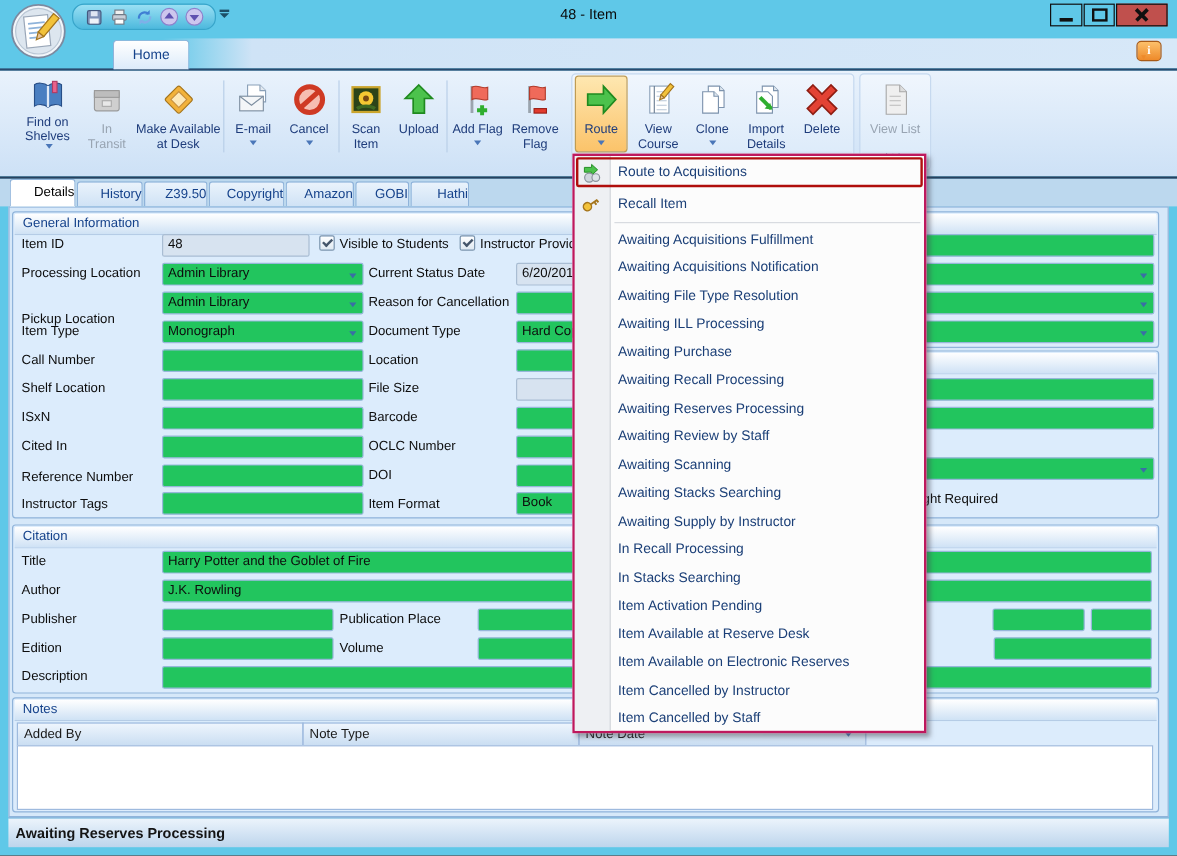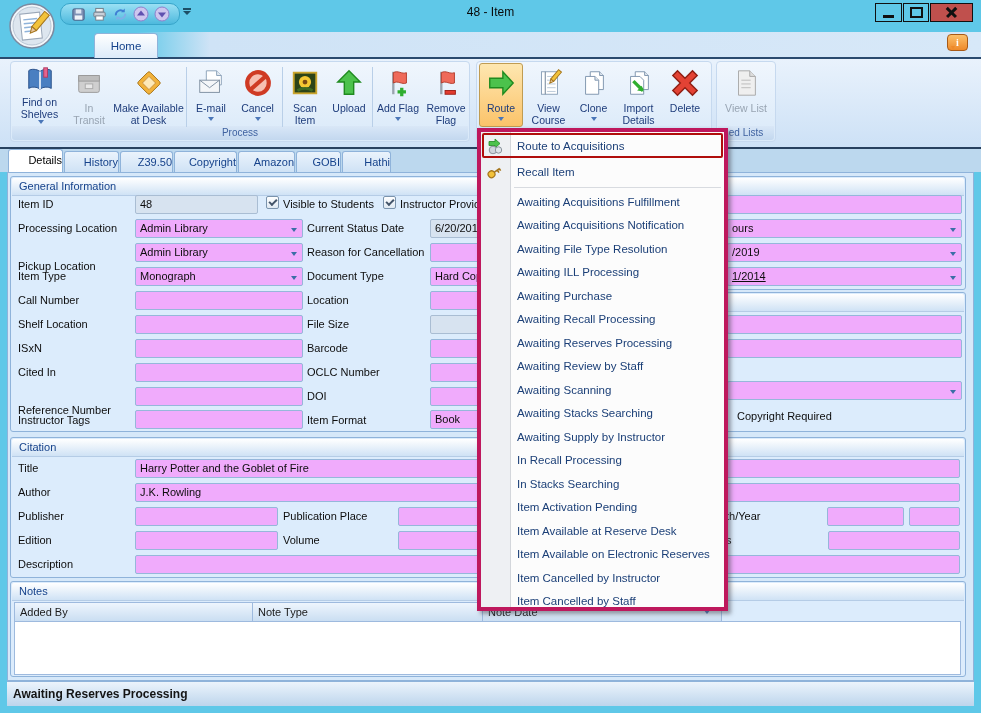--- a/index.html
+++ b/index.html
@@ -38,33 +38,33 @@
   .rsep{position:absolute;top:8px;height:60px;width:1px;background:#b9cfe8;}
   
   .tabstrip{position:absolute;left:0;top:149px;width:981px;height:23px;background:#bcd8ee;}
   .tab{position:absolute;top:151px;height:21px;background:linear-gradient(#eaf3fc,#cfe2f5);border:1px solid #8fb3da;border-bottom:none;border-radius:3px 3px 0 0;font-size:11px;color:#15428b;text-align:right;line-height:21px;box-sizing:border-box;}
   .tab.activ{background:#fff;color:#000;height:23px;top:149px;z-index:6;}
   
   .panel{position:absolute;left:7px;top:172px;width:967px;height:509px;background:#d6e8f9;border:1px solid #8fb3da;box-sizing:border-box;}
   .grp{position:absolute;border:1px solid #8fb3da;border-radius:3px;background:#dcecfc;box-sizing:border-box;}
   .ghead{position:absolute;left:1px;right:1px;top:1px;height:17px;background:linear-gradient(#ffffff,#cfe2f5);border-bottom:1px solid #b5cce6;color:#15428b;font-size:11px;line-height:17px;padding-left:7px;border-radius:2px 2px 0 0;}
   .lbl{position:absolute;font-size:11px;color:#0d0d0d;white-space:nowrap;}
-  .inp{position:absolute;height:19px;background:#f0abfc;border:1px solid #96b7da;border-radius:2px;font-size:11px;color:#0d0d0d;padding:1px 4px;line-height:15px;white-space:nowrap;overflow:hidden;box-sizing:border-box;}
+  .inp{position:absolute;height:19px;background:#22c55e;border:1px solid #96b7da;border-radius:2px;font-size:11px;color:#0d0d0d;padding:1px 4px;line-height:15px;white-space:nowrap;overflow:hidden;box-sizing:border-box;}
   .ro{background:#d7e3f0;border-color:#a9bdd3;}
   .cmb:after{content:"";position:absolute;right:5px;top:8px;border:3.5px solid transparent;border-top:4.5px solid #3a6ea5;}
   .cb{position:absolute;width:13px;height:13px;background:linear-gradient(#ffffff,#dfe9f2);border:1px solid #7b94ad;border-radius:2px;box-sizing:border-box;}
   .cb:after{content:"";position:absolute;left:2px;top:2px;width:6px;height:3px;border-left:2px solid #44556a;border-bottom:2px solid #44556a;transform:rotate(-45deg);}
   
   .th{position:absolute;height:20px;background:linear-gradient(#eef5fd,#cadef2);border:1px solid #9ebade;font-size:11px;color:#1a1a1a;line-height:19px;padding-left:5px;box-sizing:border-box;}
   .sort{position:absolute;width:0;height:0;border:4px solid transparent;border-top:5px solid #4a76b8;}
   .tbody{position:absolute;background:#fff;border:1px solid #9ebade;box-sizing:border-box;}
   
   .status{position:absolute;left:7px;top:681px;width:967px;height:25px;background:linear-gradient(#ecf4fc,#bdd5ec);border-top:1px solid #8fb3da;font-weight:bold;font-size:12px;color:#141414;line-height:24px;padding-left:6px;box-sizing:border-box;}
   
-  .menu{position:absolute;left:477px;top:128px;width:251px;height:483px;background:#fcfcfc;border:4px solid #be185d;box-shadow:3px 3px 4px rgba(70,70,80,.5);z-index:50;box-sizing:border-box;}
+  .menu{position:absolute;left:477px;top:128px;width:295px;height:483px;background:#fcfcfc;border:2px solid #be185d;box-shadow:3px 3px 4px rgba(70,70,80,.5);z-index:50;box-sizing:border-box;}
   .gutter{position:absolute;left:0;top:0;bottom:0;width:29px;background:#eef0f3;border-right:1px solid #d3d6db;}
   .mi{position:relative;height:23.5px;padding-left:36px;font-size:11.5px;color:#1b3f77;display:flex;align-items:center;white-space:nowrap;}
   .mi-first{height:21px;border:2px solid #b00e0c;border-radius:2px;margin:1px 1px 0 1px;padding-left:33px;}
   .mi-second{height:27px;}
   .msep{height:1px;background:#d8dbe0;margin:2px 3px 2px 33px;}
   .micon{position:absolute;left:5px;top:50%;transform:translateY(-50%);width:17px;height:17px;}
   .mi-first .micon{left:3px;}
 </style>
 </head>
 <body>
@@ -137,23 +137,20 @@
   <div class="qmore">
       <i></i>
       <b></b>
     </div>
 
   <div class="band"></div>
   <div class="hometab">Home</div>
   <div class="help">i</div>
 
   <div class="ribbon">
-    <div class="rgrp" style="left:10px;width:460px;">
-      <div class="rgl">Process</div>
-    </div>
     <div class="rgrp" style="left:476px;width:236px;">
       <div class="rgl"></div>
     </div>
     <div class="rgrp" style="left:716px;width:60px;">
       <div class="rgl">ed Lists</div>
     </div>
 
     <div class="rbtn" style="left:13px;width:53px;">
       <span class="ric">
           <svg width="30" height="30" viewBox="0 0 32 32">
@@ -369,21 +366,21 @@
   <span class="lbl" style="left:18px;top:342px;">ISxN</span>
   <div class="inp" style="left:135px;top:339px;width:168px;"></div>
   <span class="lbl" style="left:307px;top:342px;">Barcode</span>
   <div class="inp" style="left:430px;top:339px;width:196px;"></div>
 
   <span class="lbl" style="left:18px;top:366px;">Cited In</span>
   <div class="inp" style="left:135px;top:363px;width:168px;"></div>
   <span class="lbl" style="left:307px;top:366px;">OCLC Number</span>
   <div class="inp" style="left:430px;top:363px;width:196px;"></div>
 
-  <span class="lbl" style="left:18px;top:404px;">Reference Number</span>
+  <span class="lbl" style="left:18px;top:392px;">Reference Number</span>
   <div class="inp" style="left:135px;top:387px;width:168px;"></div>
   <span class="lbl" style="left:307px;top:390px;">DOI</span>
   <div class="inp" style="left:430px;top:387px;width:196px;"></div>
 
   <span class="lbl" style="left:18px;top:414px;">Instructor Tags</span>
   <div class="inp" style="left:135px;top:410px;width:168px;"></div>
   <span class="lbl" style="left:307px;top:414px;">Item Format</span>
   <div class="inp cmb" style="left:430px;top:410px;width:196px;">Book</div>
 
   <div class="grp" style="left:633px;top:176px;width:333px;height:114px;">

